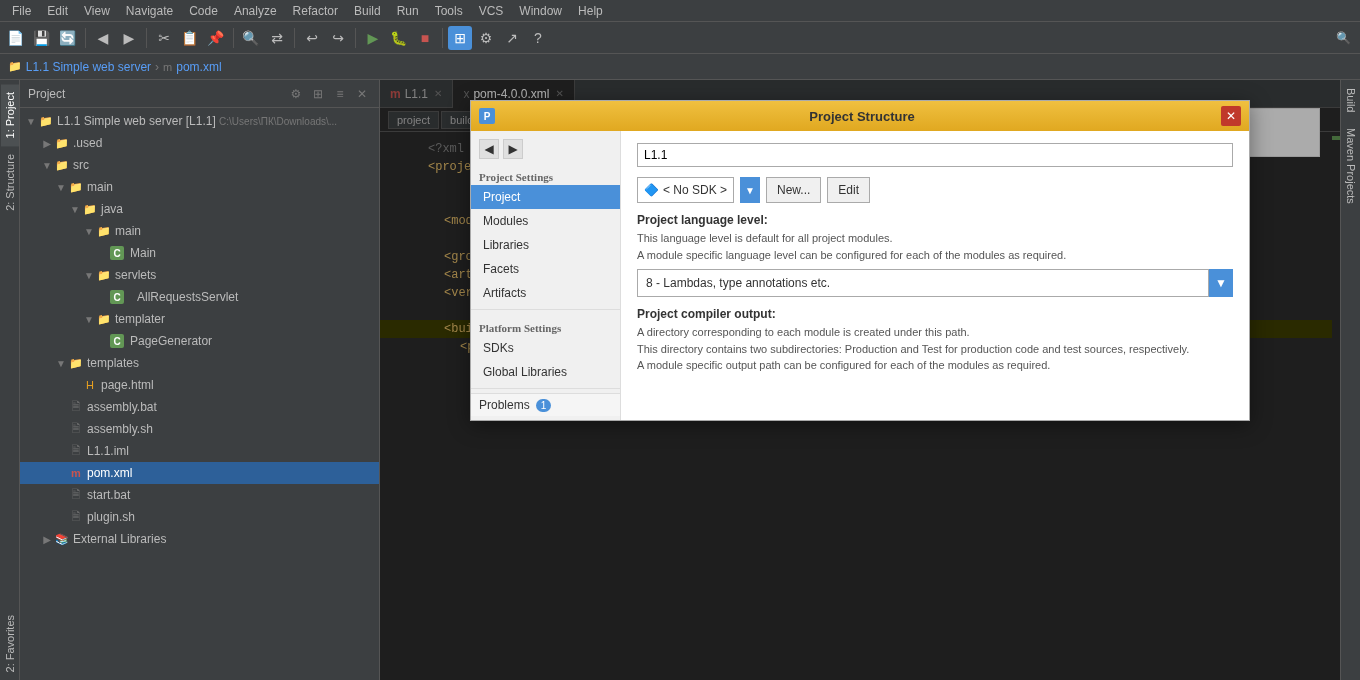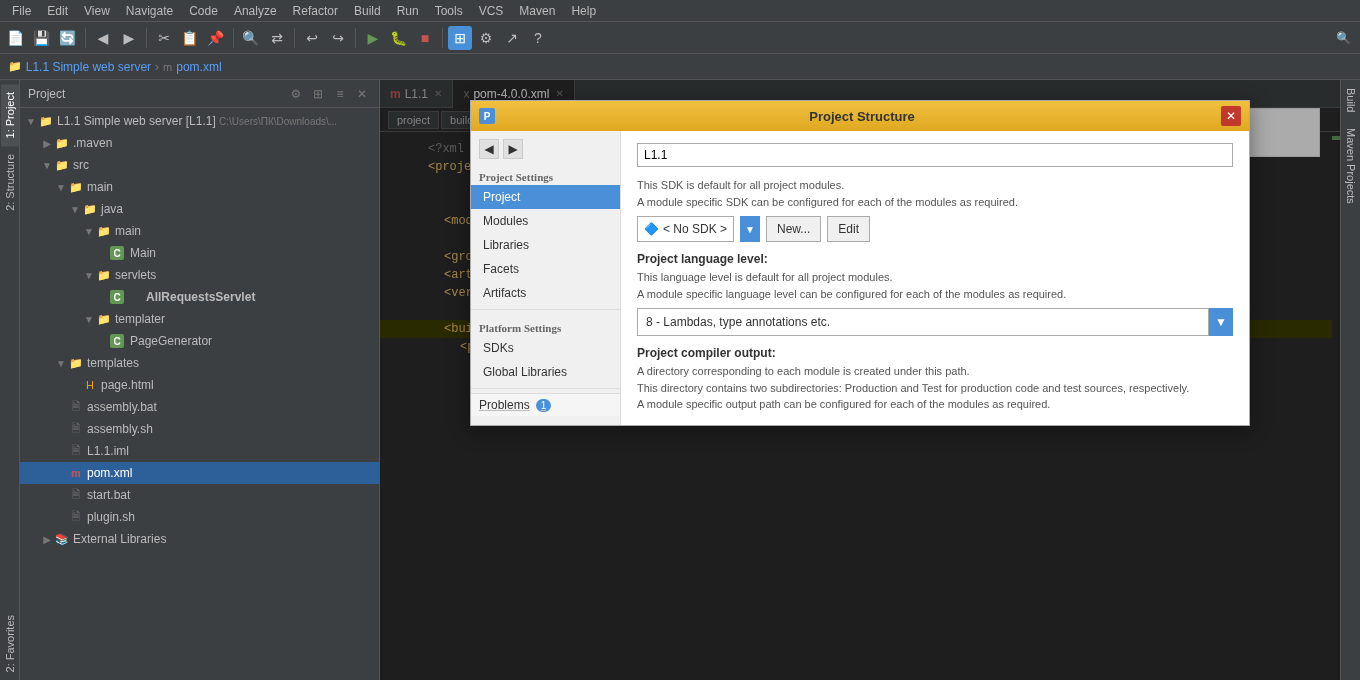--- a/index.html
+++ b/index.html
@@ -100,21 +100,21 @@
     .sdk-btn { height: 26px; padding: 0 10px; background: #f0f0f0; border: 1px solid #aaa; font-size: 12px; cursor: pointer; color: #333; }
 
     .lang-select-row { display: flex; align-items: center; margin-bottom: 10px; }
     .lang-select { flex: 1; height: 28px; background: #fff; border: 1px solid #aaa; padding: 0 8px; font-size: 12px; color: #333; display: flex; align-items: center; justify-content: space-between; cursor: pointer; }
     .lang-select-arrow { width: 24px; height: 28px; background: #4a90d9; display: flex; align-items: center; justify-content: center; color: #fff; font-size: 12px; cursor: pointer; }
 
     .compiler-section { margin-top: 0; }
     .compiler-desc { font-size: 11px; color: #555; line-height: 1.5; }
 
     
-    .problems-row { display: flex; align-items: center; padding: 4px 8px; border-top: 1px solid #ddd; background: #f5f5f5; text-decoration: underline; }
+    .problems-row { display: flex; align-items: center; padding: 4px 8px; border-top: 1px solid #ddd; background: #f5f5f5; }
     .problems-label { font-size: 12px; color: #333; }
     .problems-badge { background: #4a90d9; color: #fff; font-size: 10px; padding: 1px 5px; border-radius: 8px; margin-left: 6px; }
 
     
     .dialog-nav-arrows { display: flex; gap: 4px; padding: 4px 8px; }
     .nav-arrow-btn { width: 20px; height: 20px; background: #e0e0e0; border: 1px solid #ccc; display: flex; align-items: center; justify-content: center; font-size: 12px; cursor: pointer; color: #333; }
 
     
     ::-webkit-scrollbar { width: 6px; height: 6px; }
     ::-webkit-scrollbar-track { background: #2b2b2b; }
@@ -128,21 +128,21 @@
   <span class="menu-item">Edit</span>
   <span class="menu-item">View</span>
   <span class="menu-item">Navigate</span>
   <span class="menu-item">Code</span>
   <span class="menu-item">Analyze</span>
   <span class="menu-item">Refactor</span>
   <span class="menu-item">Build</span>
   <span class="menu-item">Run</span>
   <span class="menu-item">Tools</span>
   <span class="menu-item">VCS</span>
-  <span class="menu-item">Maven</span>
+  <span class="menu-item">Window</span>
   <span class="menu-item">Help</span>
 </div>
 
 <div class="toolbar">
   <div class="toolbar-btn">📄</div>
   <div class="toolbar-btn">💾</div>
   <div class="toolbar-btn">🔄</div>
   <div class="toolbar-sep"></div>
   <div class="toolbar-btn">◀</div>
   <div class="toolbar-btn">▶</div>
@@ -199,21 +199,21 @@
 
       <div class="tree-item" style="padding-left:4px;">
         <span class="tree-arrow">▼</span>
         <span class="tree-icon" style="color:#e8bf6a;">📁</span>
         <span class="tree-label">L1.1 Simple web server [L1.1] <span style="color:#777; font-size:10px;">C:\Users\ПК\Downloads\...</span></span>
       </div>
 
       <div class="tree-item" style="padding-left:20px;">
         <span class="tree-arrow">▶</span>
         <span class="tree-icon" style="color:#e8bf6a;">📁</span>
-        <span class="tree-label">.maven</span>
+        <span class="tree-label">.used</span>
       </div>
 
       <div class="tree-item" style="padding-left:20px;">
         <span class="tree-arrow">▼</span>
         <span class="tree-icon" style="color:#e8bf6a;">📁</span>
         <span class="tree-label">src</span>
       </div>
 
       <div class="tree-item" style="padding-left:34px;">
         <span class="tree-arrow">▼</span>
@@ -241,21 +241,21 @@
 
       <div class="tree-item" style="padding-left:62px;">
         <span class="tree-arrow">▼</span>
         <span class="tree-icon" style="color:#e8bf6a;">📁</span>
         <span class="tree-label">servlets</span>
       </div>
 
       <div class="tree-item" style="padding-left:76px;">
         <span class="tree-arrow" style="width:14px;"></span>
         <span class="tree-icon" style="color:#fff; background:#629755; border-radius:2px; font-size:10px; font-weight:bold; width:14px; height:14px;">C</span>
-        <span class="tree-label" style="margin-left:19px;font-weight:bold;">AllRequestsServlet</span>
+        <span class="tree-label" style="margin-left:10px;">AllRequestsServlet</span>
       </div>
 
       <div class="tree-item" style="padding-left:62px;">
         <span class="tree-arrow">▼</span>
         <span class="tree-icon" style="color:#e8bf6a;">📁</span>
         <span class="tree-label">templater</span>
       </div>
 
       <div class="tree-item" style="padding-left:76px;">
         <span class="tree-arrow" style="width:14px;"></span>
@@ -441,24 +441,20 @@
               <span class="problems-label">Problems</span>
               <span class="problems-badge">1</span>
             </div>
           </div>
 
           <div class="dialog-content">
             
             <input class="field-input" type="text" value="L1.1" style="">
 
             
-            <div class="section-desc">
-              <span>This SDK is default for all project modules.</span><br>
-              <span>A module specific SDK can be configured for each of the modules as required.</span>
-            </div>
             <div class="sdk-row">
               <div class="sdk-select">
                 <span style="margin-right:4px;">🔷</span>
                 <span>&lt; No SDK &gt;</span>
               </div>
               <div class="sdk-select-arrow">▼</div>
               <button class="sdk-btn">New...</button>
               <button class="sdk-btn">Edit</button>
             </div>
 

